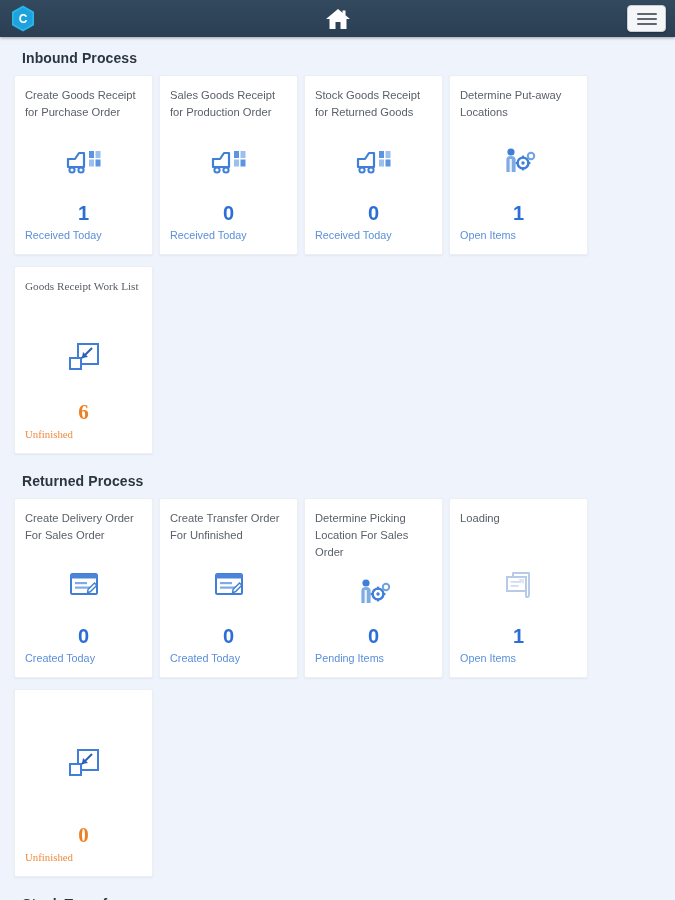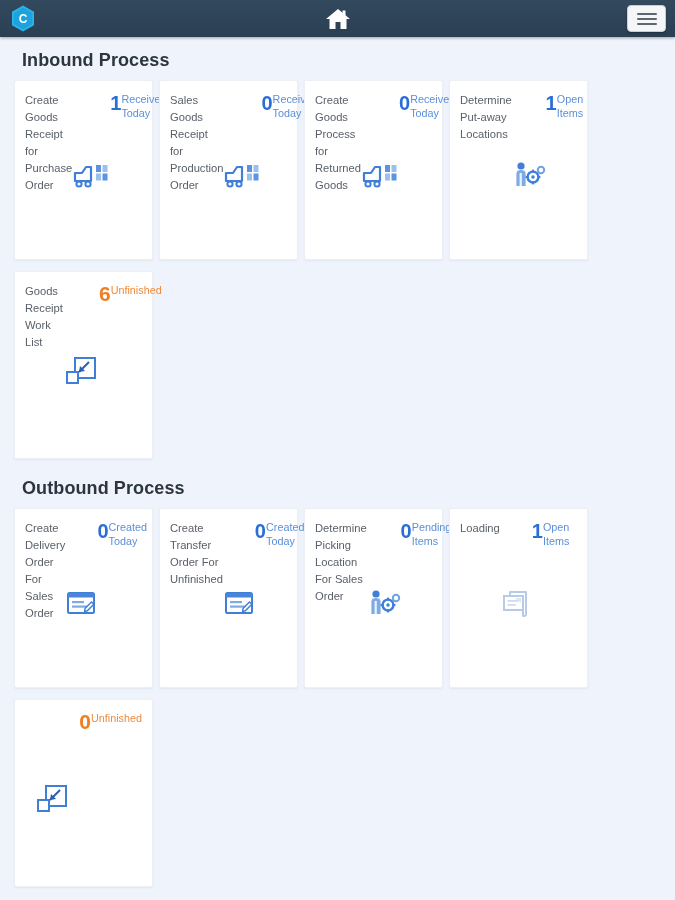--- a/index.html
+++ b/index.html
@@ -55,21 +55,21 @@
     border-radius: 1px;
   }
 
   
   .page {
     padding: 0 14px;
     height: 863px;
     overflow: hidden;
   }
   .section-title {
-    font-size: 18px;
+    font-size: 14px;
     font-weight: bold;
     color: #2b3640;
     letter-spacing: 0.1px;
     padding: 13px 0 9px 8px;
   }
   .section-title.st-outbound { padding-top: 19px; }
   .section-title.st-stock { padding-top: 19px; }
 
   .card-row {
     display: flex;
@@ -77,25 +77,25 @@
     flex-wrap: nowrap;
   }
   .card {
     width: 139px;
     background: #ffffff;
     border: 1px solid #eceff4;
     border-radius: 2px;
     box-shadow: 0 1px 2px rgba(120,130,150,0.10);
     padding: 11px 10px 0 10px;
     display: flex;
-    flex-direction: row;
+    flex-direction: column;
     cursor: pointer;
   }
   .card.kpi { height: 180px; }
-  .card.worklist { height: 188px; }
+  .card.worklist { height: 188px; font-family: Liberation Serif, serif; }
 
   .card-title {
     font-size: 11.2px;
     line-height: 17px;
     color: #5a6069;
     min-height: 34px;
     font-weight: 400;
   }
   .card-icon {
     flex: 1;
@@ -183,21 +183,21 @@
           <rect x="30.5" y="4" width="5" height="7" fill="#9cc0ee"></rect>
           <rect x="24" y="12.5" width="5" height="7" fill="#9cc0ee"></rect>
           <rect x="30.5" y="12.5" width="5" height="7" fill="#5b95e0"></rect>
         </svg>
       </div>
       <div class="card-value">0</div>
       <div class="card-label">Received Today</div>
     </div>
 
     <div class="card kpi">
-      <div class="card-title">Create Goods Process for Returned Goods</div>
+      <div class="card-title">Stock Goods Receipt for Returned Goods</div>
       <div class="card-icon">
         <svg width="38" height="30" viewBox="0 0 38 30">
           <path d="M3 20 L3 12 L10 12 L14 6 L19 6 L19 20 Z" fill="none" stroke="#3f7fd8" stroke-width="2.2" stroke-linejoin="round"></path>
           <circle cx="7" cy="23" r="2.6" fill="none" stroke="#3f7fd8" stroke-width="2"></circle>
           <circle cx="16" cy="23" r="2.6" fill="none" stroke="#3f7fd8" stroke-width="2"></circle>
           <rect x="24" y="4" width="5" height="7" fill="#5b95e0"></rect>
           <rect x="30.5" y="4" width="5" height="7" fill="#9cc0ee"></rect>
           <rect x="24" y="12.5" width="5" height="7" fill="#9cc0ee"></rect>
           <rect x="30.5" y="12.5" width="5" height="7" fill="#5b95e0"></rect>
         </svg>
@@ -240,21 +240,21 @@
           <rect x="4" y="18" width="11" height="11" fill="#ffffff" stroke="#3f7fd8" stroke-width="2"></rect>
           <line x1="26" y1="8" x2="16" y2="18" stroke="#2b5fb5" stroke-width="2"></line>
           <path d="M16 18 L22 17 L17 12 Z" fill="#2b5fb5"></path>
         </svg>
       </div>
       <div class="card-value warn">6</div>
       <div class="card-label warn">Unfinished</div>
     </div>
   </div>
 
-  <div class="section-title st-outbound">Outbound Process</div>
+  <div class="section-title st-outbound">Returned Process</div>
 
   <div class="card-row">
 
     <div class="card kpi">
       <div class="card-title">Create Delivery Order For Sales Order</div>
       <div class="card-icon">
         <svg width="32" height="28" viewBox="0 0 32 28">
           <rect x="3" y="3" width="26" height="20" rx="1.5" fill="none" stroke="#3f7fd8" stroke-width="2"></rect>
           <rect x="3" y="3" width="26" height="4.5" fill="#4a85da"></rect>
           <rect x="7" y="11" width="12" height="2.2" fill="#7fabe5"></rect>

